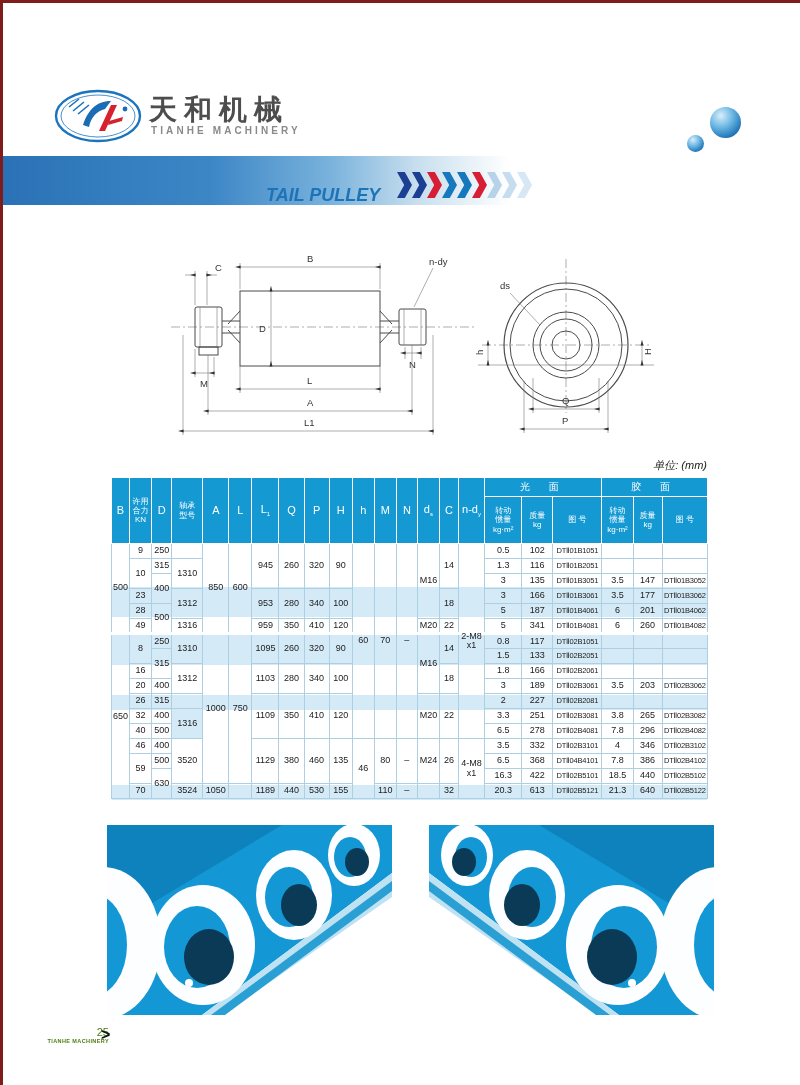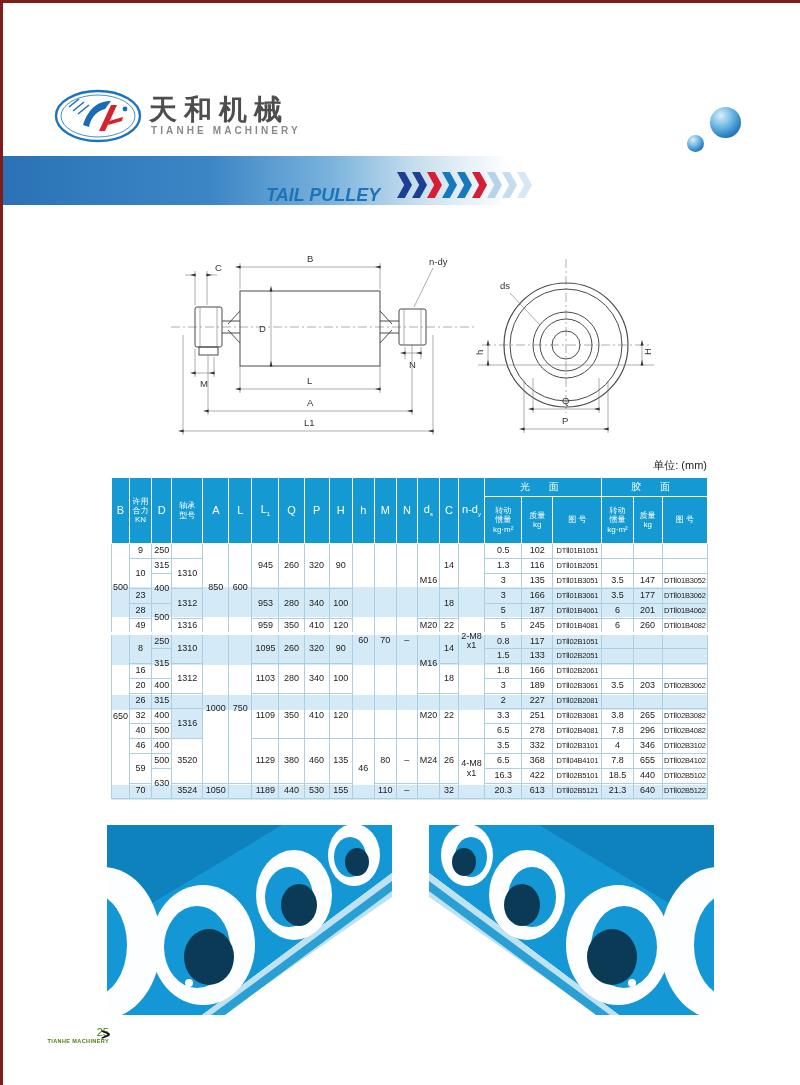--- a/index.html
+++ b/index.html
@@ -26,21 +26,21 @@
   #ball-small{left:684px;top:132px;width:17px;height:17px;}
 
   
   #side-view{position:absolute;left:168px;top:244px;}
   #end-view{position:absolute;left:473px;top:248px;}
   .dim-label{font-size:9.5px;fill:#333;}
   .draw-line{stroke:#4a4a4a;stroke-width:1;fill:none;}
   .thin{stroke:#777;stroke-width:.6;fill:none;}
 
   
-  .unit-note{position:absolute;left:0;top:455px;width:704px;text-align:right;font-size:11px;color:#222;}
+  .unit-note{position:absolute;left:0;top:455px;width:704px;text-align:right;font-size:11px;color:#222;font-style:italic;}
   #tbl-wrap{position:absolute;left:108px;top:474px;width:597px;}
   .stripe{position:absolute;left:1px;right:1px;background:#d4eaf7;z-index:0;}
   table{border-collapse:collapse;table-layout:fixed;width:597px;position:relative;z-index:1;background:transparent;}
   th{background:#1499d3;color:#fff;border:1px solid #fff;font-weight:normal;padding:0;line-height:1.15;}
   th.col-h{font-size:11px;}
   th.col-lines{font-size:8px;}
   th.grp{font-size:10px;letter-spacing:8px;height:18px;}
   th.subcol{font-size:8px;}
   th sub,td sub{font-size:6px;}
   td{border:1px solid #aecfe2;text-align:center;font-size:9px;color:#1a1a1a;padding:0;line-height:1.05;background:transparent;white-space:pre-line;}
@@ -336,21 +336,21 @@
           <tr>
             <td>49</td>
             <td>1316</td>
             <td>959</td>
             <td>350</td>
             <td>410</td>
             <td>120</td>
             <td>M20</td>
             <td>22</td>
             <td>5</td>
-            <td>245</td>
+            <td>341</td>
             <td class="fig">DTⅡ01B4081</td>
             <td>6</td>
             <td>260</td>
             <td class="fig">DTⅡ01B4082</td>
           </tr>
           <tr class="sec2">
             <td rowspan="11">650</td>
             <td rowspan="2">8</td>
             <td>250</td>
             <td rowspan="2">1310</td>
@@ -463,21 +463,21 @@
             <td>346</td>
             <td class="fig">DTⅡ02B3102</td>
           </tr>
           <tr>
             <td rowspan="2">59</td>
             <td>500</td>
             <td>6.5</td>
             <td>368</td>
             <td class="fig">DTⅡ04B4101</td>
             <td>7.8</td>
-            <td>655</td>
+            <td>386</td>
             <td class="fig">DTⅡ02B4102</td>
           </tr>
           <tr>
             <td rowspan="2">630</td>
             <td>16.3</td>
             <td>422</td>
             <td class="fig">DTⅡ02B5101</td>
             <td>18.5</td>
             <td>440</td>
             <td class="fig">DTⅡ02B5102</td>

